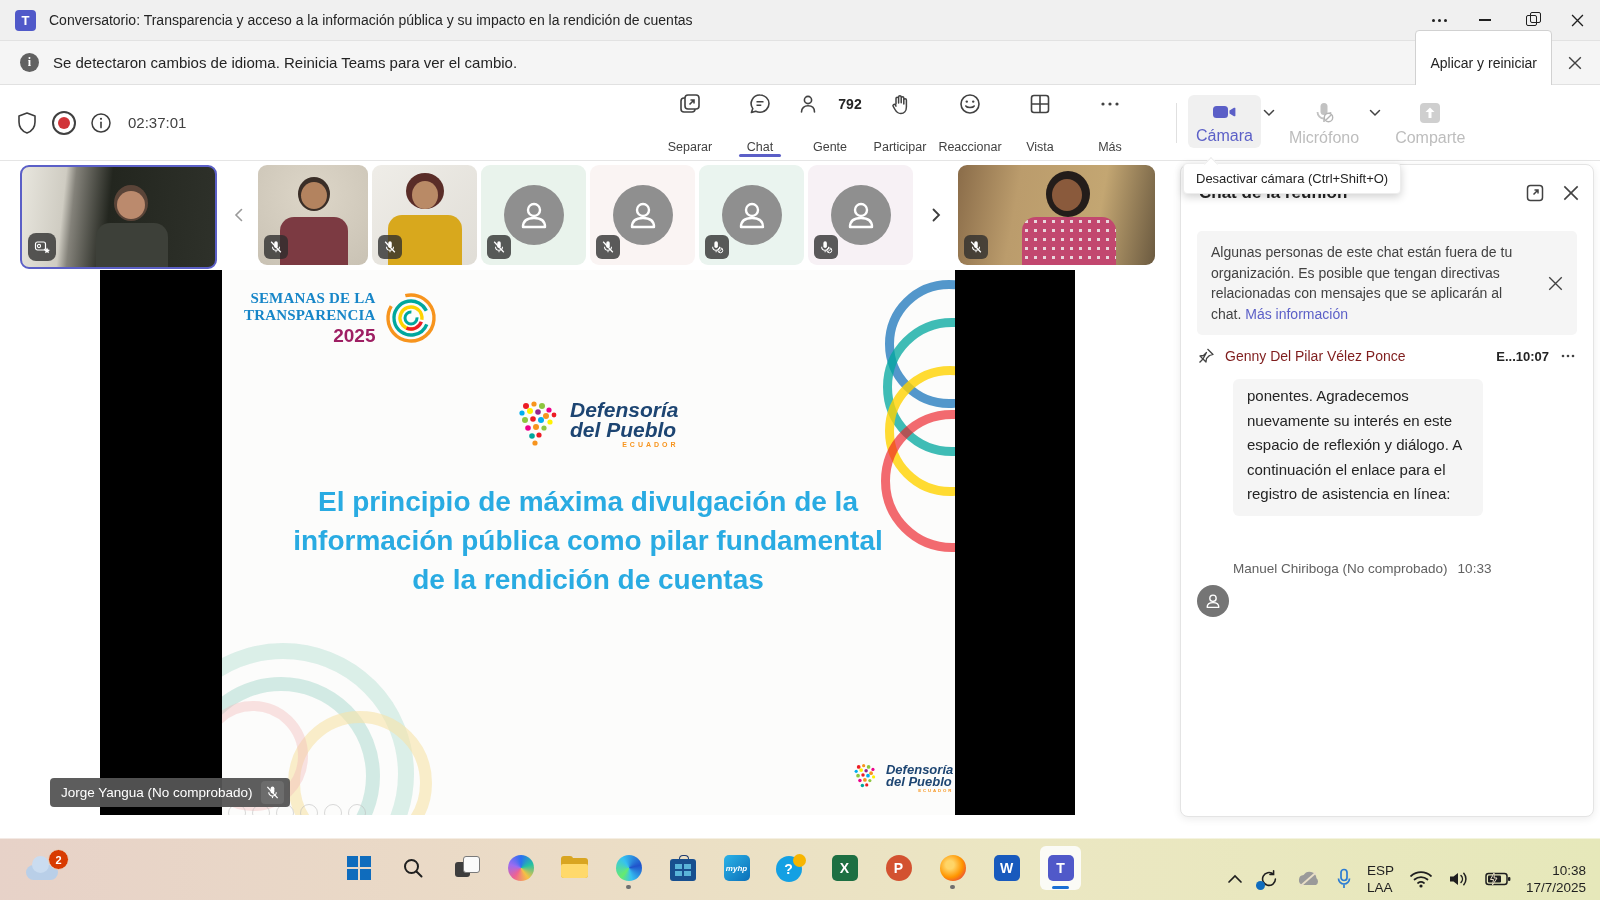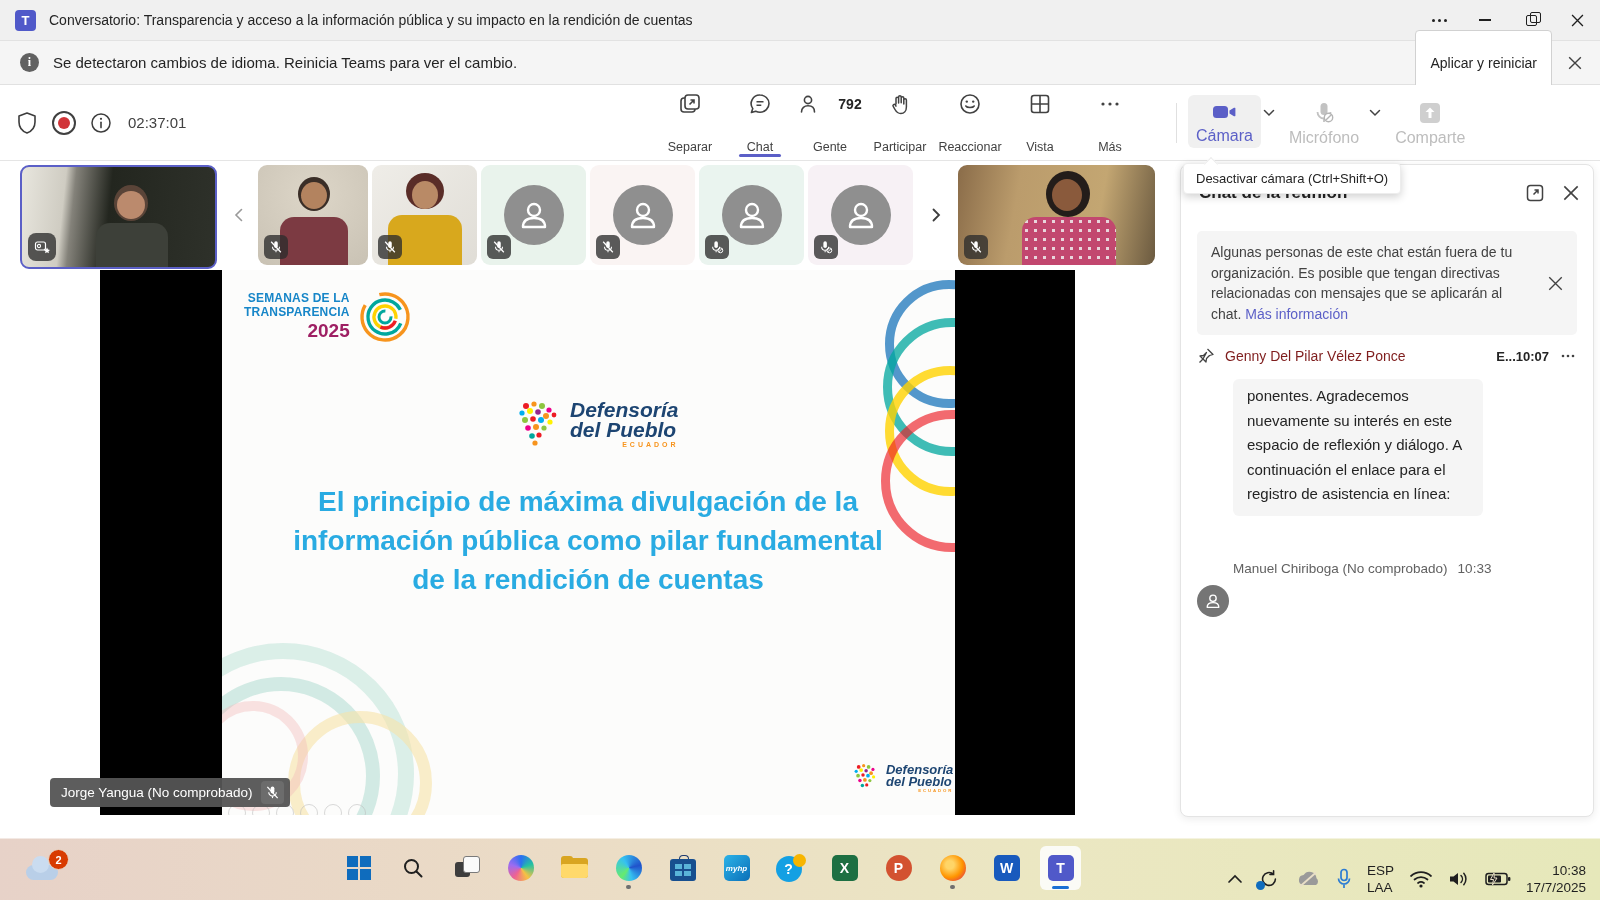--- a/index.html
+++ b/index.html
@@ -51,21 +51,21 @@
   .mic-badge{position:absolute;left:6px;bottom:6px;width:24px;height:24px;border-radius:6px;background:rgba(45,45,45,.78);display:flex;align-items:center;justify-content:center;}
   .avatar-ph{width:60px;height:60px;border-radius:50%;background:#8f8f8f;display:flex;align-items:center;justify-content:center;margin:20px auto 0;}
   .strip-nav{position:absolute;top:165px;width:28px;height:100px;background:#fff;border-radius:8px;display:flex;align-items:center;justify-content:center;color:#616161;font-size:16px;}
   .head{position:absolute;border-radius:50%;}
   .torso{position:absolute;border-radius:14px 14px 0 0;}
   
   .stage{left:100px;top:270px;width:975px;height:545px;background:#000;}
   .slide{position:absolute;left:122px;top:0;width:733px;height:545px;background:#fcfcfb;overflow:hidden;}
   .ev-logo{position:absolute;left:22px;top:20px;display:flex;align-items:center;gap:8px;}
   .ev-text{text-align:right;line-height:1.15;}
-  .ev-text .l1{font-size:12px;font-weight:bold;color:#1786c8;letter-spacing:.2px;}
+  .ev-text .l1{font-size:15px;font-weight:bold;color:#1786c8;letter-spacing:.2px;font-family:Liberation Serif, serif;}
   .ev-text .yr{font-size:19px;font-weight:bold;color:#9e1f63;}
   .org-logo{display:flex;align-items:center;gap:8px;}
   .org-text .n{font-style:italic;font-weight:bold;color:#1d4572;line-height:.95;}
   .org-text .c{font-size:7px;letter-spacing:3px;color:#f7941d;font-weight:bold;margin-top:2px;text-align:right;}
   .slide-title{position:absolute;left:56px;top:212px;width:620px;text-align:center;font-size:28px;line-height:39px;font-weight:bold;color:#29abe2;}
   .ring{position:absolute;border-radius:50%;background:transparent;}
   .pres-dot{position:absolute;width:16px;height:16px;border:1.4px solid #b9b9b9;border-radius:50%;opacity:.55;}
   .nametag{left:50px;top:778px;height:29px;background:rgba(84,84,84,.95);border-radius:4px;display:flex;align-items:center;padding:0 6px 0 11px;gap:8px;z-index:20;}
   .nametag span{color:#fff;font-size:13.5px;}
   .nt-mic{width:23px;height:23px;border-radius:4px;background:rgba(110,110,110,.9);display:flex;align-items:center;justify-content:center;}

